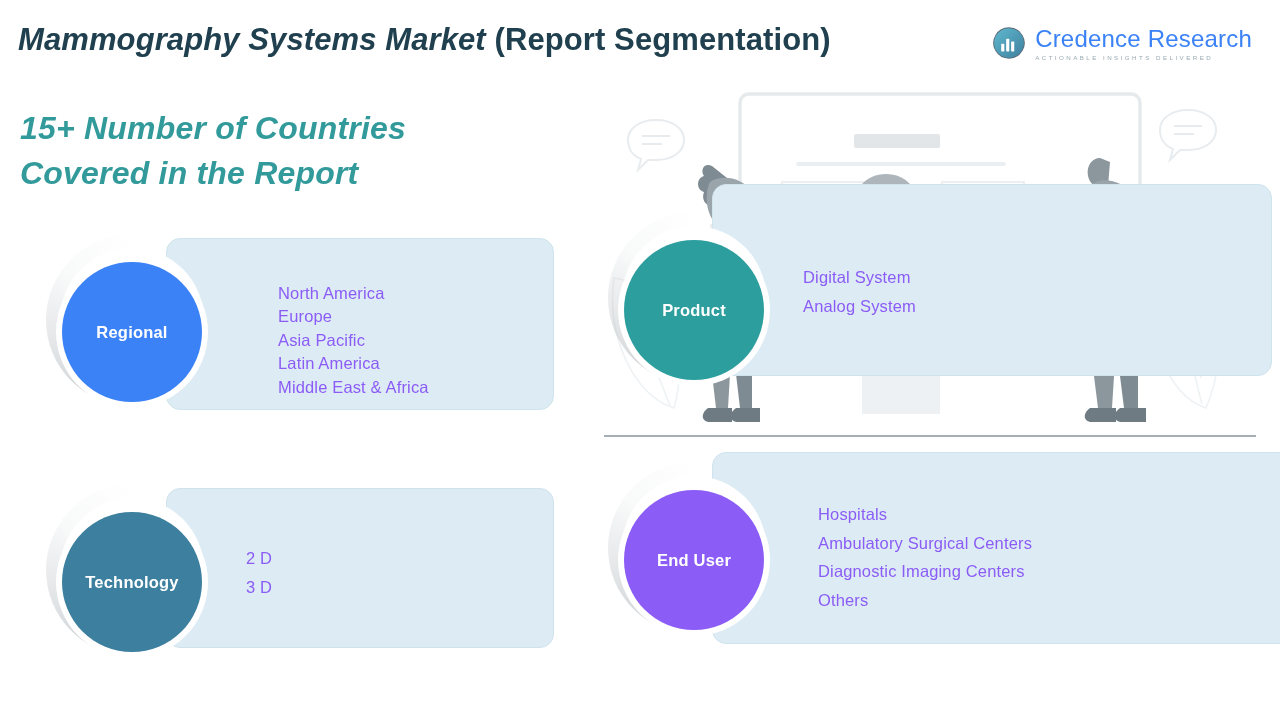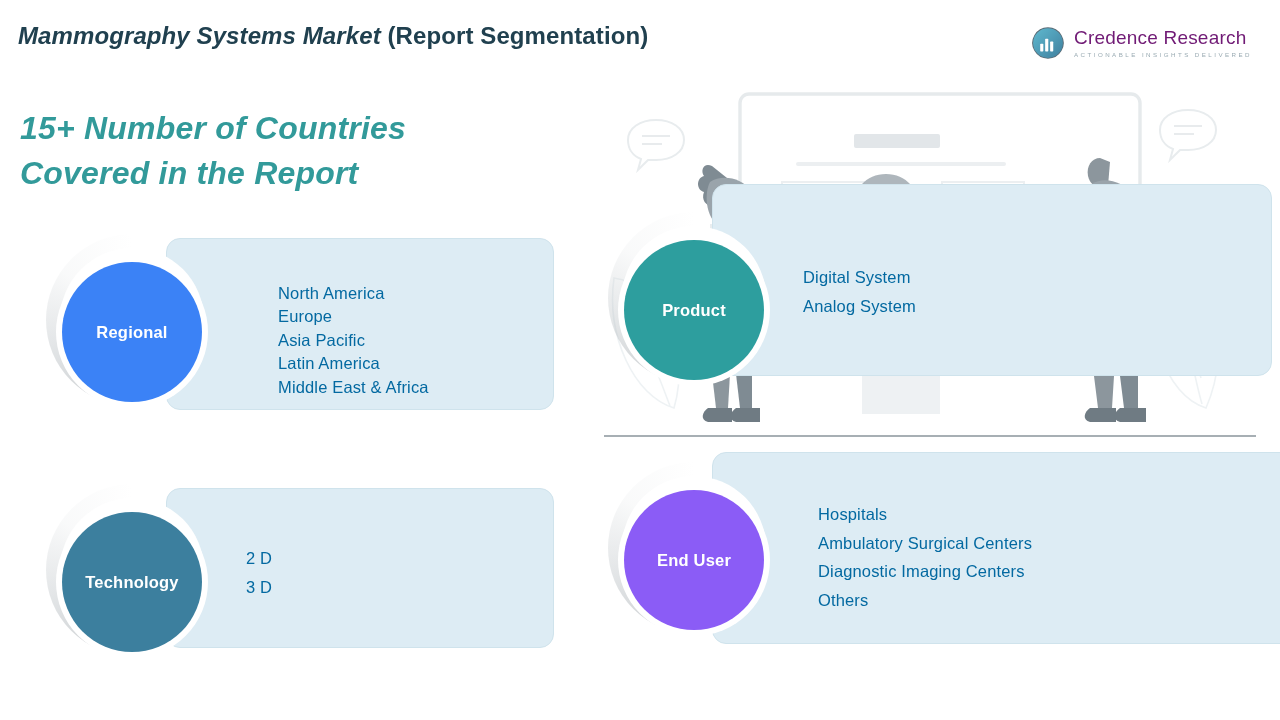--- a/index.html
+++ b/index.html
@@ -17,21 +17,21 @@
     height: 720px;
     background: #ffffff;
     overflow: hidden;
   }
 
   
   #page-title {
     position: absolute;
     left: 18px;
     top: 22px;
-    font-size: 24px;
+    font-size: 31px;
     font-weight: bold;
     font-style: italic;
     color: #20404f;
     letter-spacing: 0.1px;
     white-space: nowrap;
   }
   #page-title .paren {
     font-style: normal;
   }
 
@@ -48,22 +48,22 @@
     width: 34px;
     height: 34px;
     flex: 0 0 34px;
   }
   #logo-text-wrap {
     display: flex;
     flex-direction: column;
     justify-content: center;
   }
   #logo-name {
-    font-size: 19px;
-    color: #701a75;
+    font-size: 24px;
+    color: #3b82f6;
     line-height: 1.08;
     letter-spacing: 0.2px;
     white-space: nowrap;
   }
   #logo-name b {
     font-weight: normal;
   }
   #logo-tagline {
     font-size: 6.2px;
     color: #9aabb3;
@@ -148,21 +148,21 @@
   .segment-circle-label {
     color: #ffffff;
     font-size: 16.5px;
     font-weight: bold;
     letter-spacing: 0.2px;
     text-align: center;
     white-space: nowrap;
   }
   .segment-items {
     position: absolute;
-    color: #0369a1;
+    color: #8b5cf6;
     font-size: 16.5px;
     line-height: 1.42;
     letter-spacing: 0.15px;
     white-space: nowrap;
   }
   .segment-items.spaced {
     line-height: 1.73;
   }
   .segment-items div {
     white-space: nowrap;

